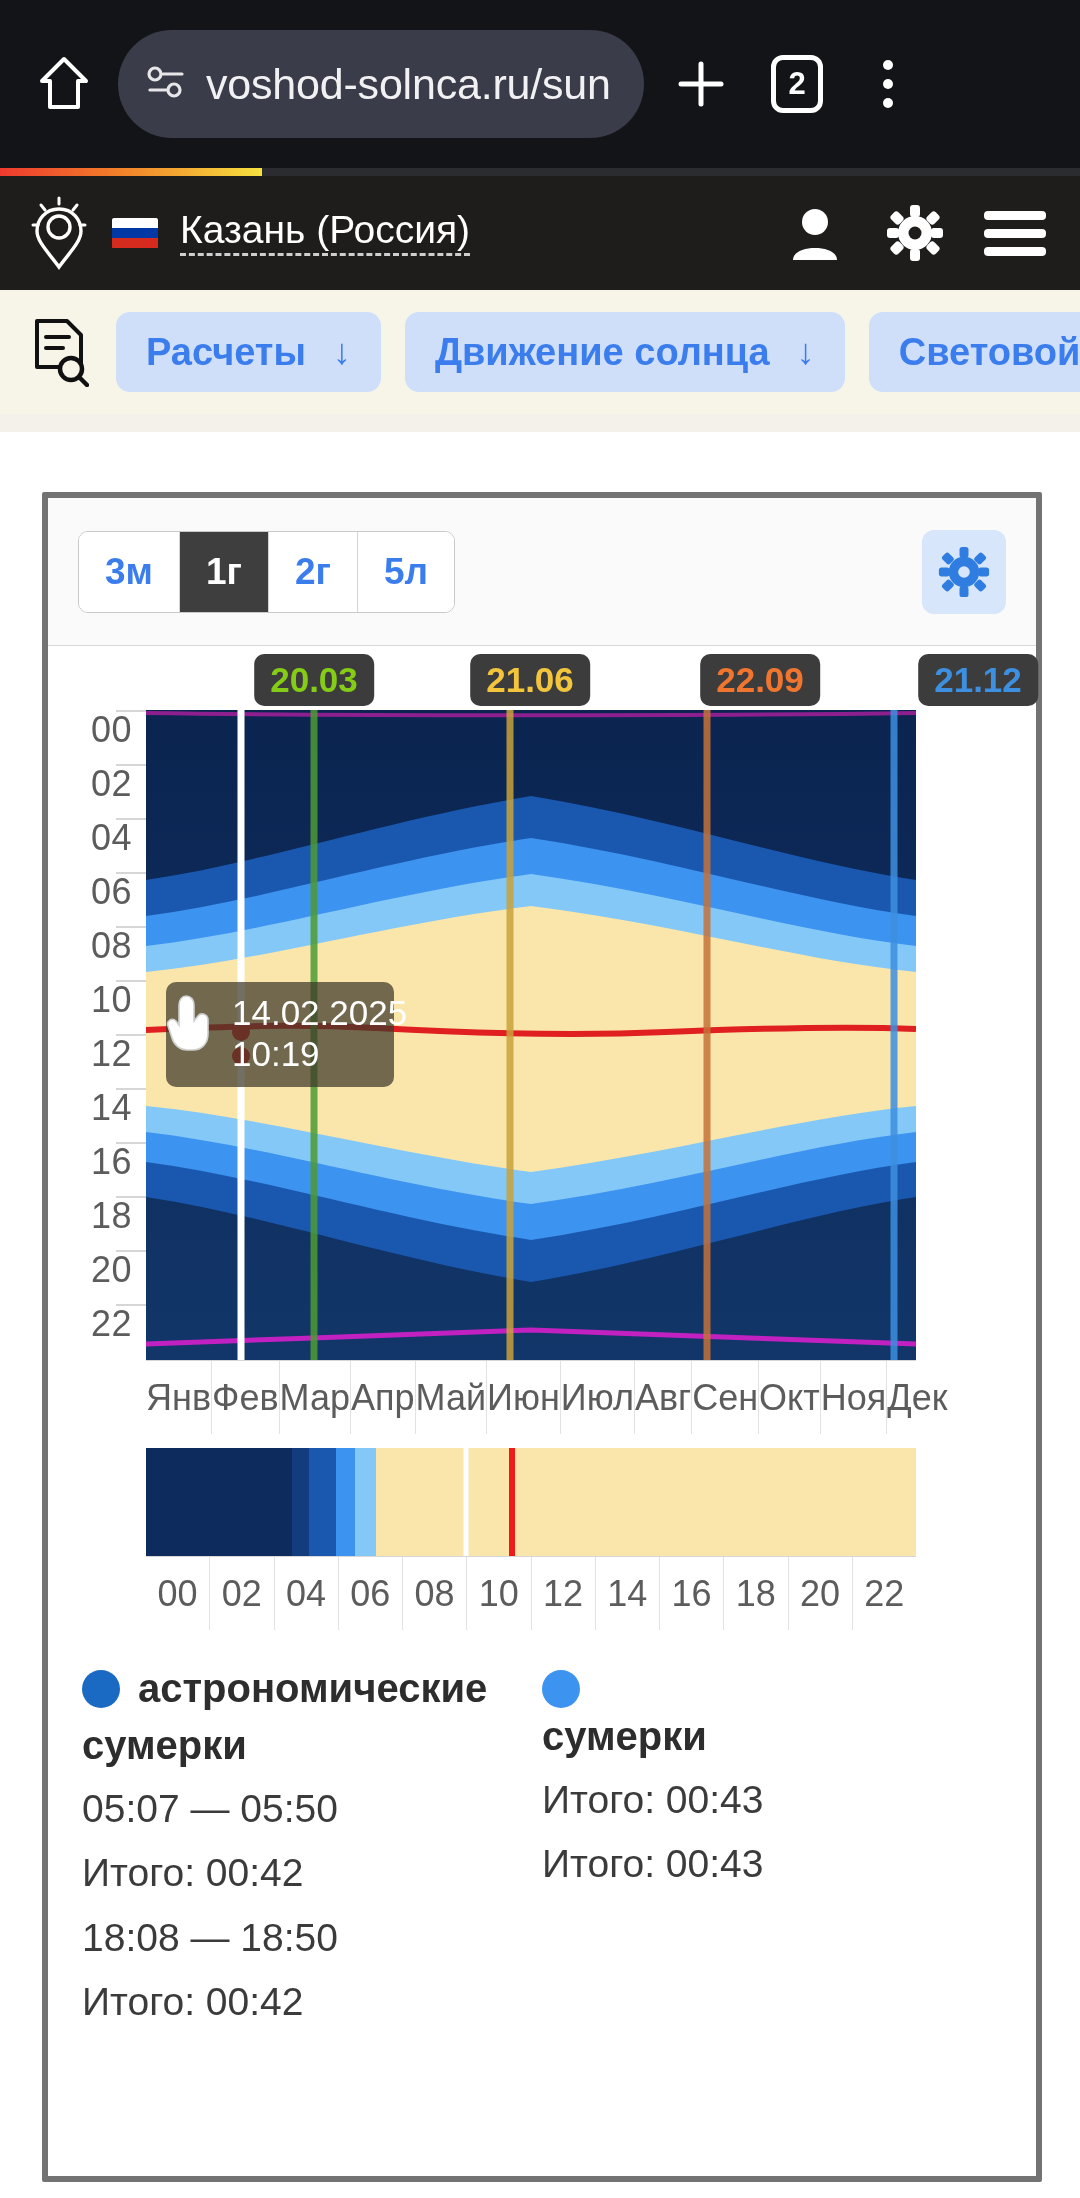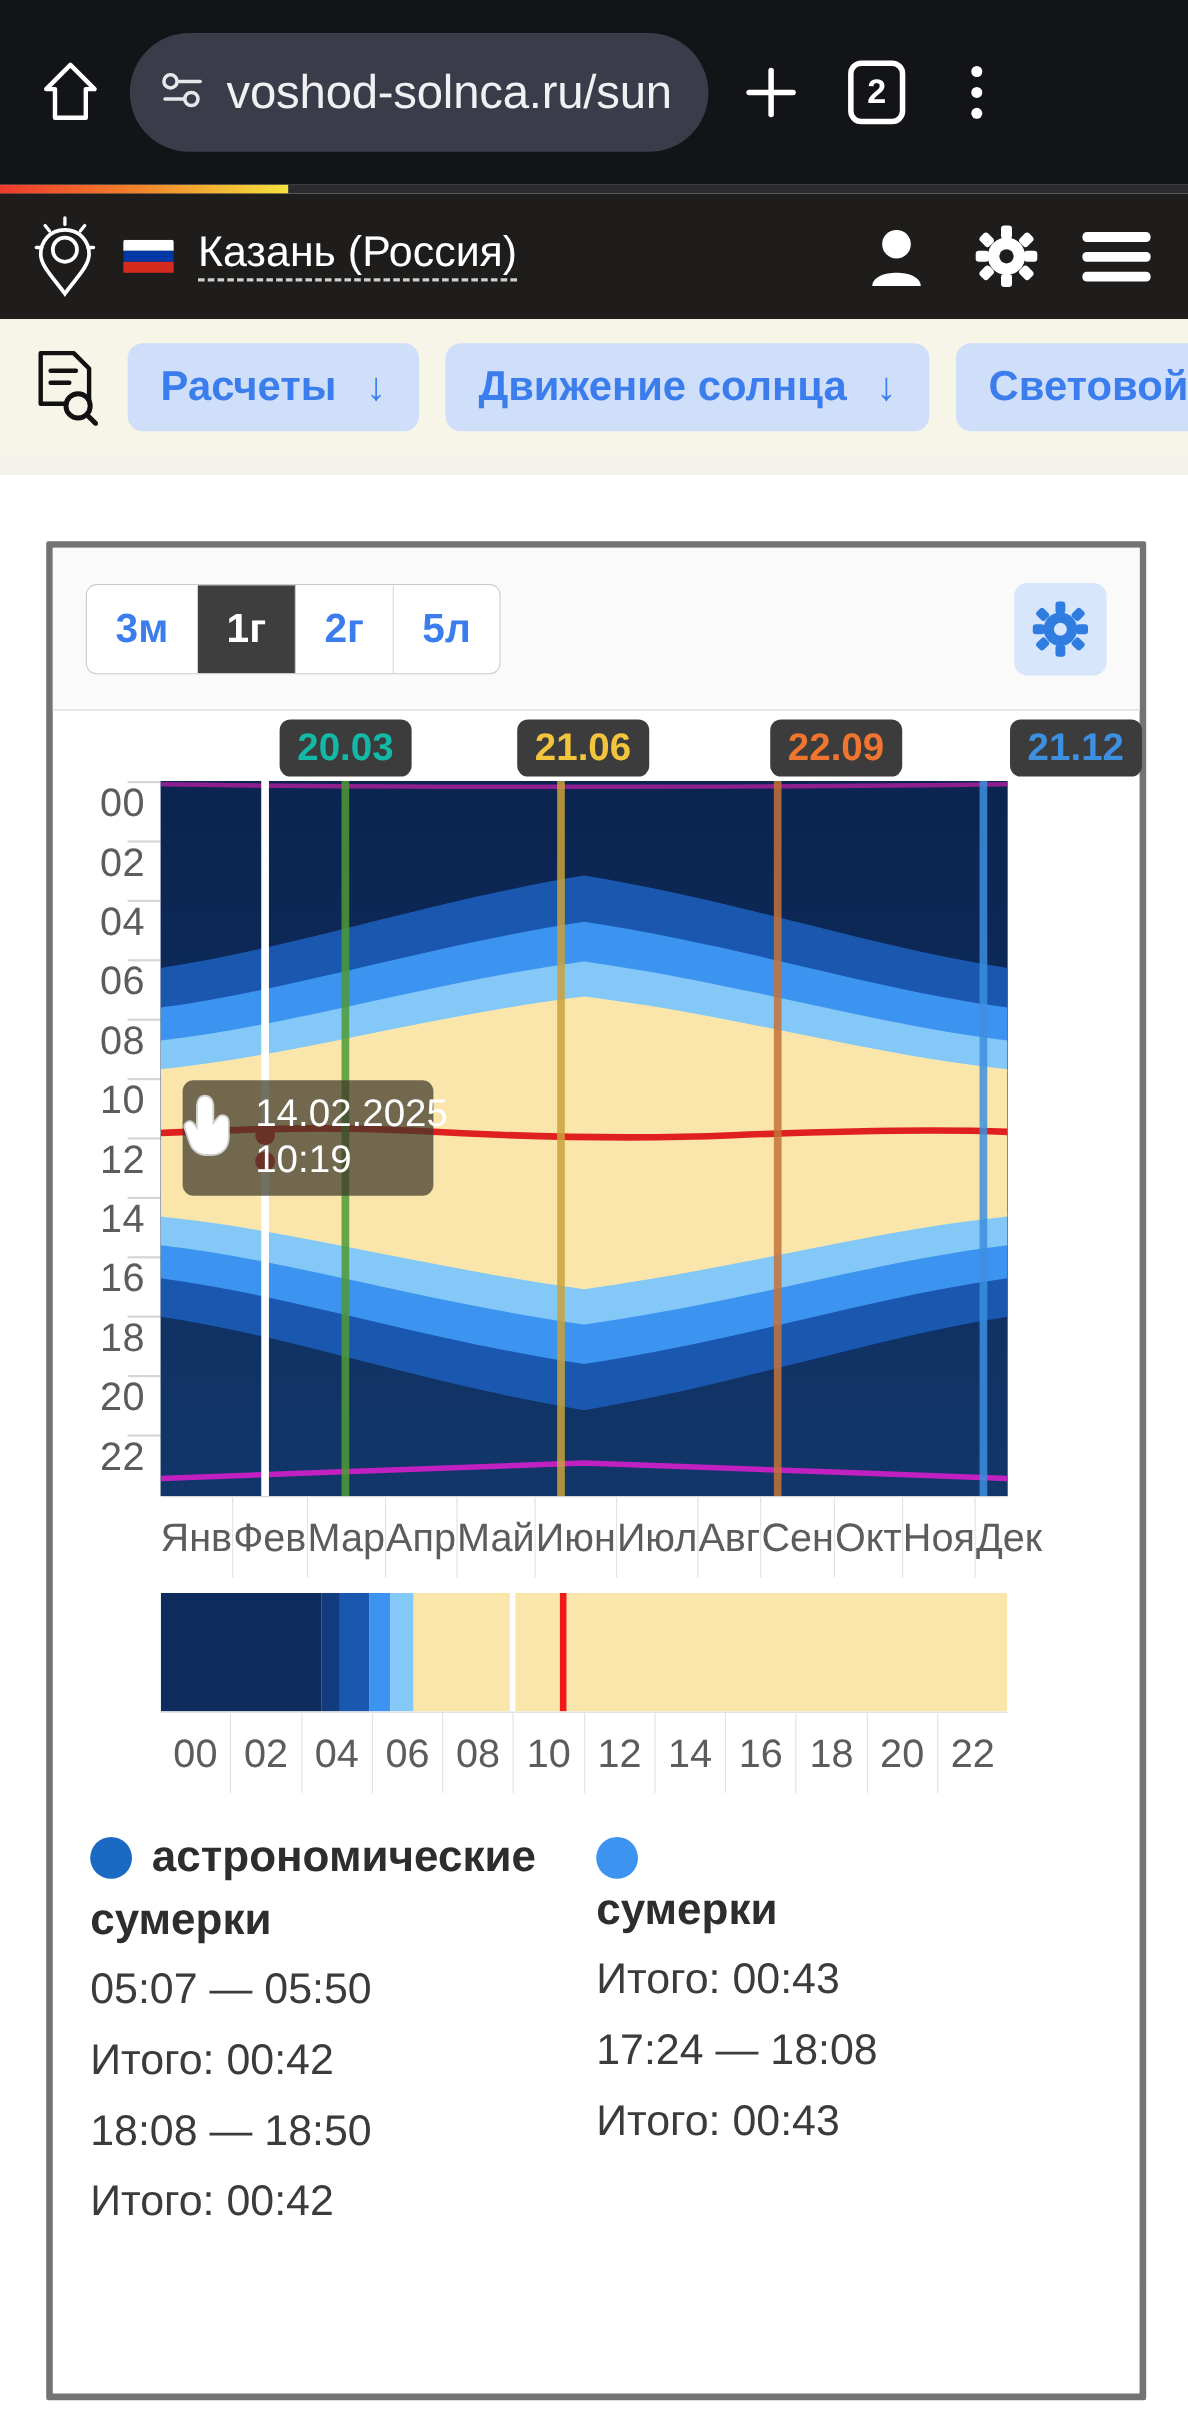--- a/index.html
+++ b/index.html
@@ -310,21 +310,21 @@
             <circle cx="29" cy="29" r="17"></circle>
           </g>
           <circle cx="29" cy="29" r="6.5" fill="#d8e6fb"></circle>
         </svg>
       </div>
     </div>
 
     <div class="plot-wrap">
 
       <div class="badges">
-        <div class="badge" style="left:266px;color:#14b8a6">20.03</div>
+        <div class="badge" style="left:266px;color:#84cc16">20.03</div>
         <div class="badge" style="left:482px;color:#f2c53d">21.06</div>
         <div class="badge" style="left:712px;color:#f0752f">22.09</div>
         <div class="badge" style="left:930px;color:#3d8fe0">21.12</div>
       </div>
 
       <div class="plot">
 
         <div class="yaxis">
           <div class="ytick" style="top:0px"></div>
           <div class="ytick" style="top:54px"></div>
@@ -477,19 +477,18 @@
         <div class="legend-line">18:08 — 18:50</div>
         <div class="legend-line">Итого: 00:42</div>
       </div>
 
       <div class="legend-col">
         <div class="legend-head">
           <span class="dot" style="background:#3d93f0"></span>
         </div>
         <div class="legend-title">сумерки</div>
         <div class="legend-line">Итого: 00:43</div>
-        <div class="legend-line">17:24 — 18:08</div>
         <div class="legend-line">Итого: 00:43</div>
       </div>
 
     </div>
   </div>
 </div>
 
 </body></html>

